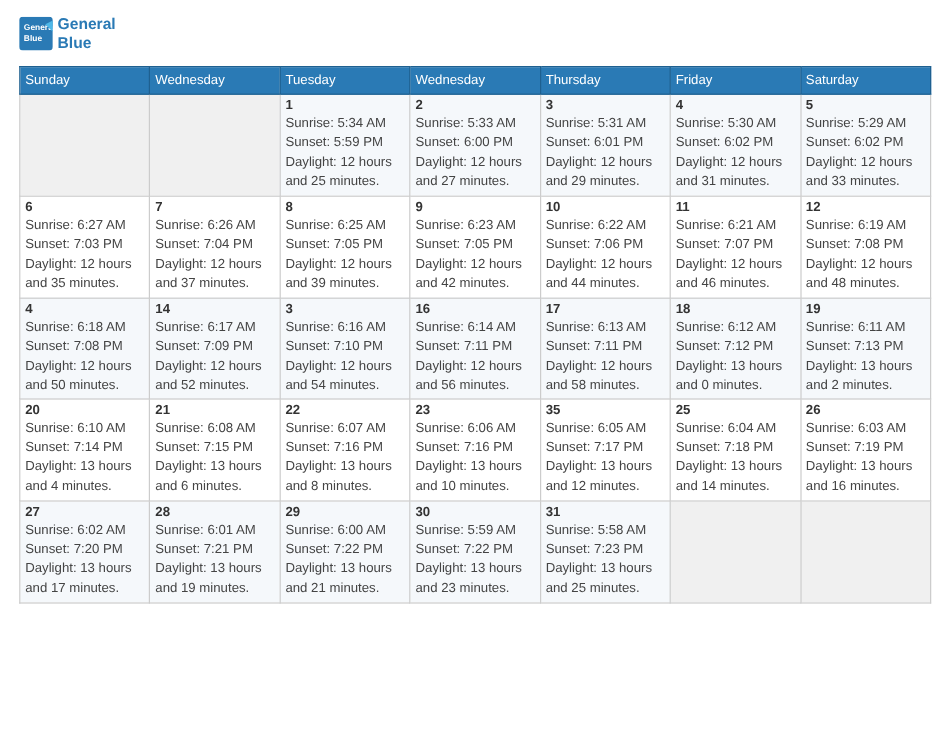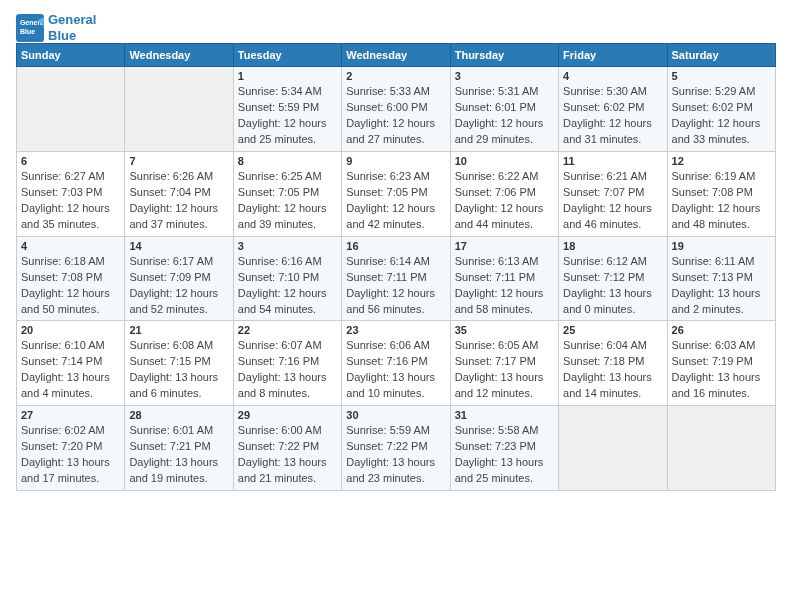--- a/index.html
+++ b/index.html
@@ -13,21 +13,21 @@
     .page {
       width: 792px;
       height: 612px;
       padding: 12px 16px;
       background: #fff;
     }
     .header {
       display: flex;
       justify-content: space-between;
       align-items: flex-start;
-      margin-bottom: 0;
+      margin-bottom: 12px;
     }
     .logo {
       display: flex;
       align-items: center;
       gap: 4px;
     }
     .logo-text {
       font-size: 13px;
       font-weight: bold;
       color: #333;
@@ -56,21 +56,21 @@
     }
     .calendar {
       width: 100%;
       border-collapse: collapse;
       table-layout: fixed;
       font-size: 9.5px;
     }
     .calendar thead th {
       background-color: #2a7ab5;
       color: #fff;
-      font-weight: bold;
+      font-weight: normal;
       font-size: 11px;
       padding: 5px 4px;
       text-align: left;
       border: 1px solid #1e6090;
     }
     .calendar tbody td {
       border: 1px solid #ccc;
       vertical-align: top;
       padding: 3px 4px;
       height: 82px;

